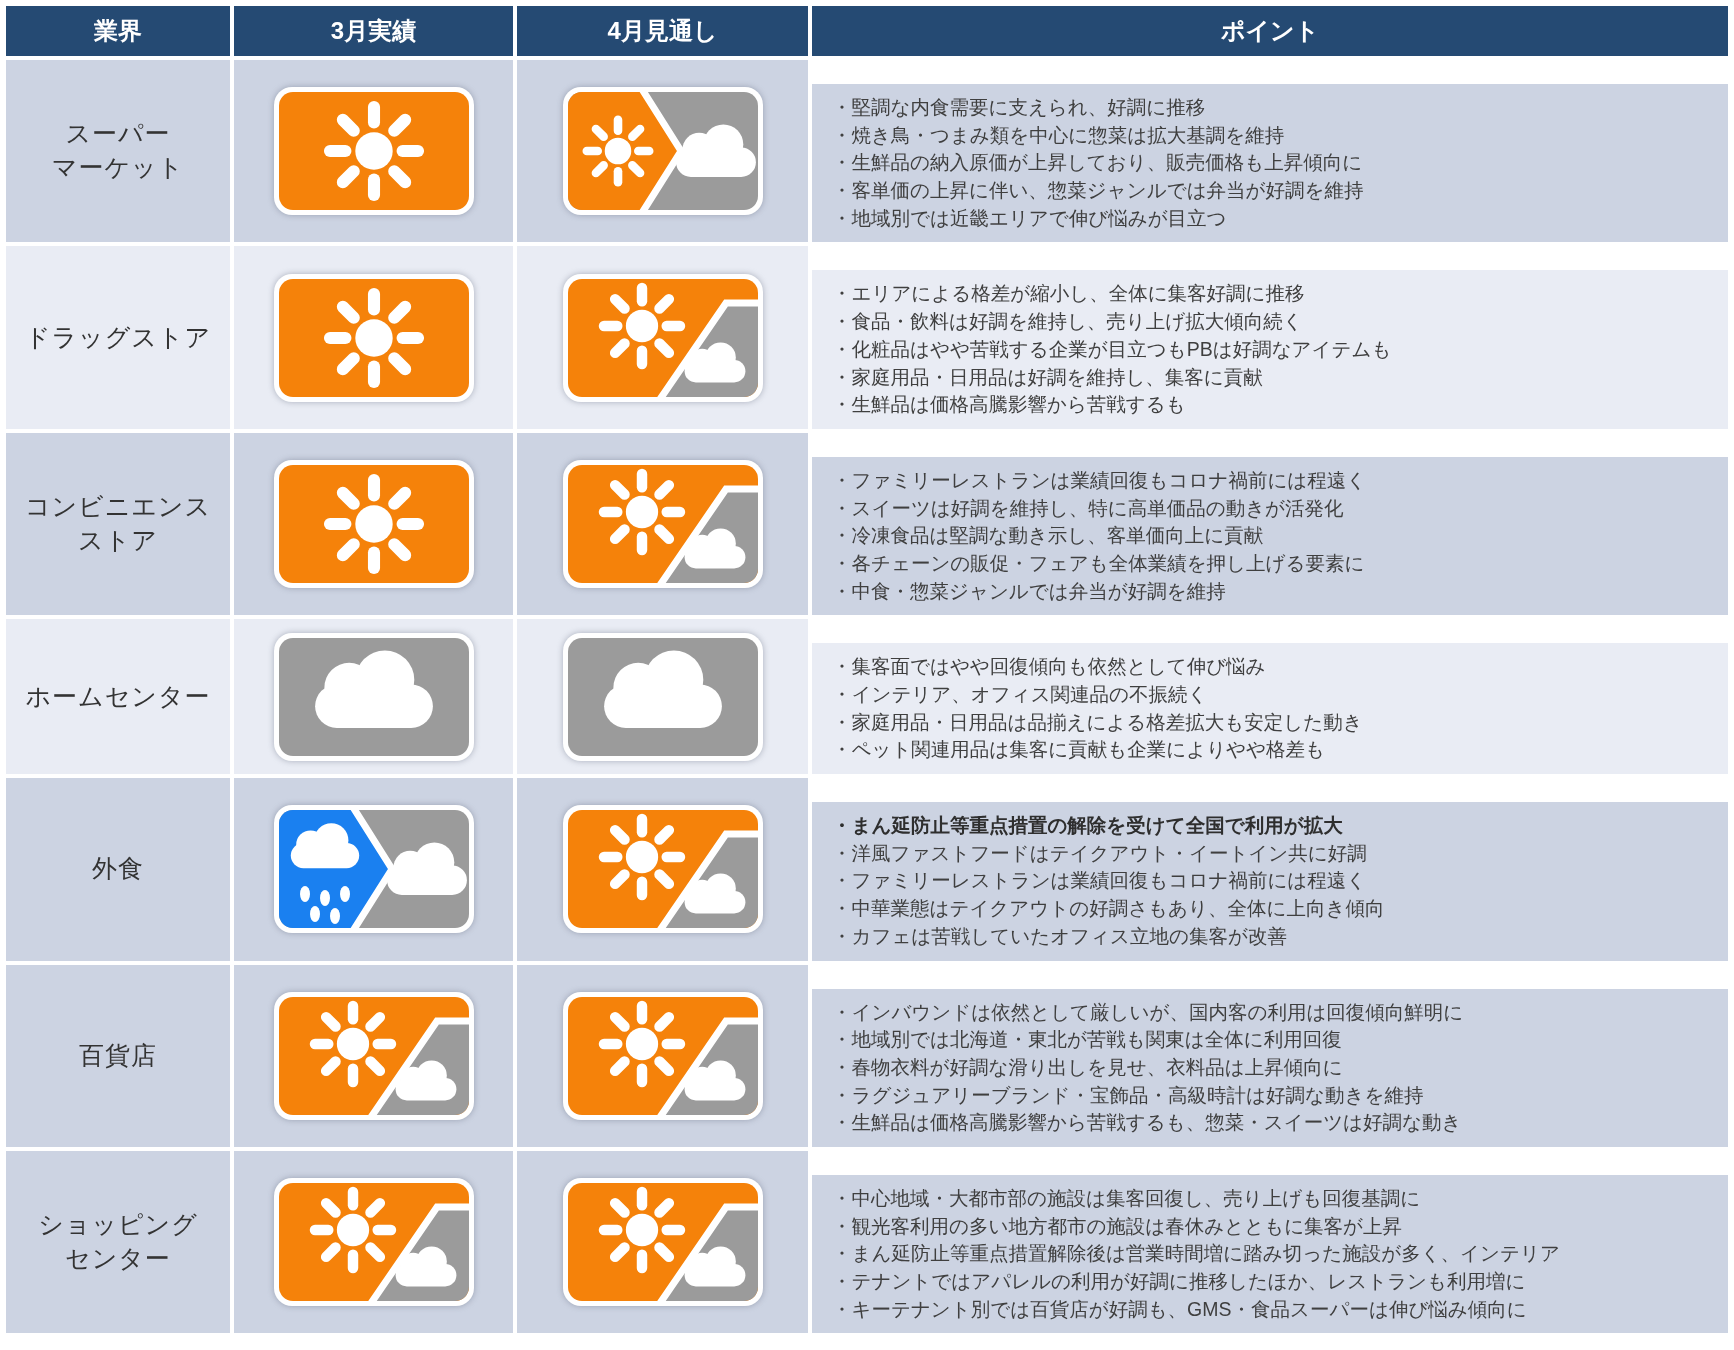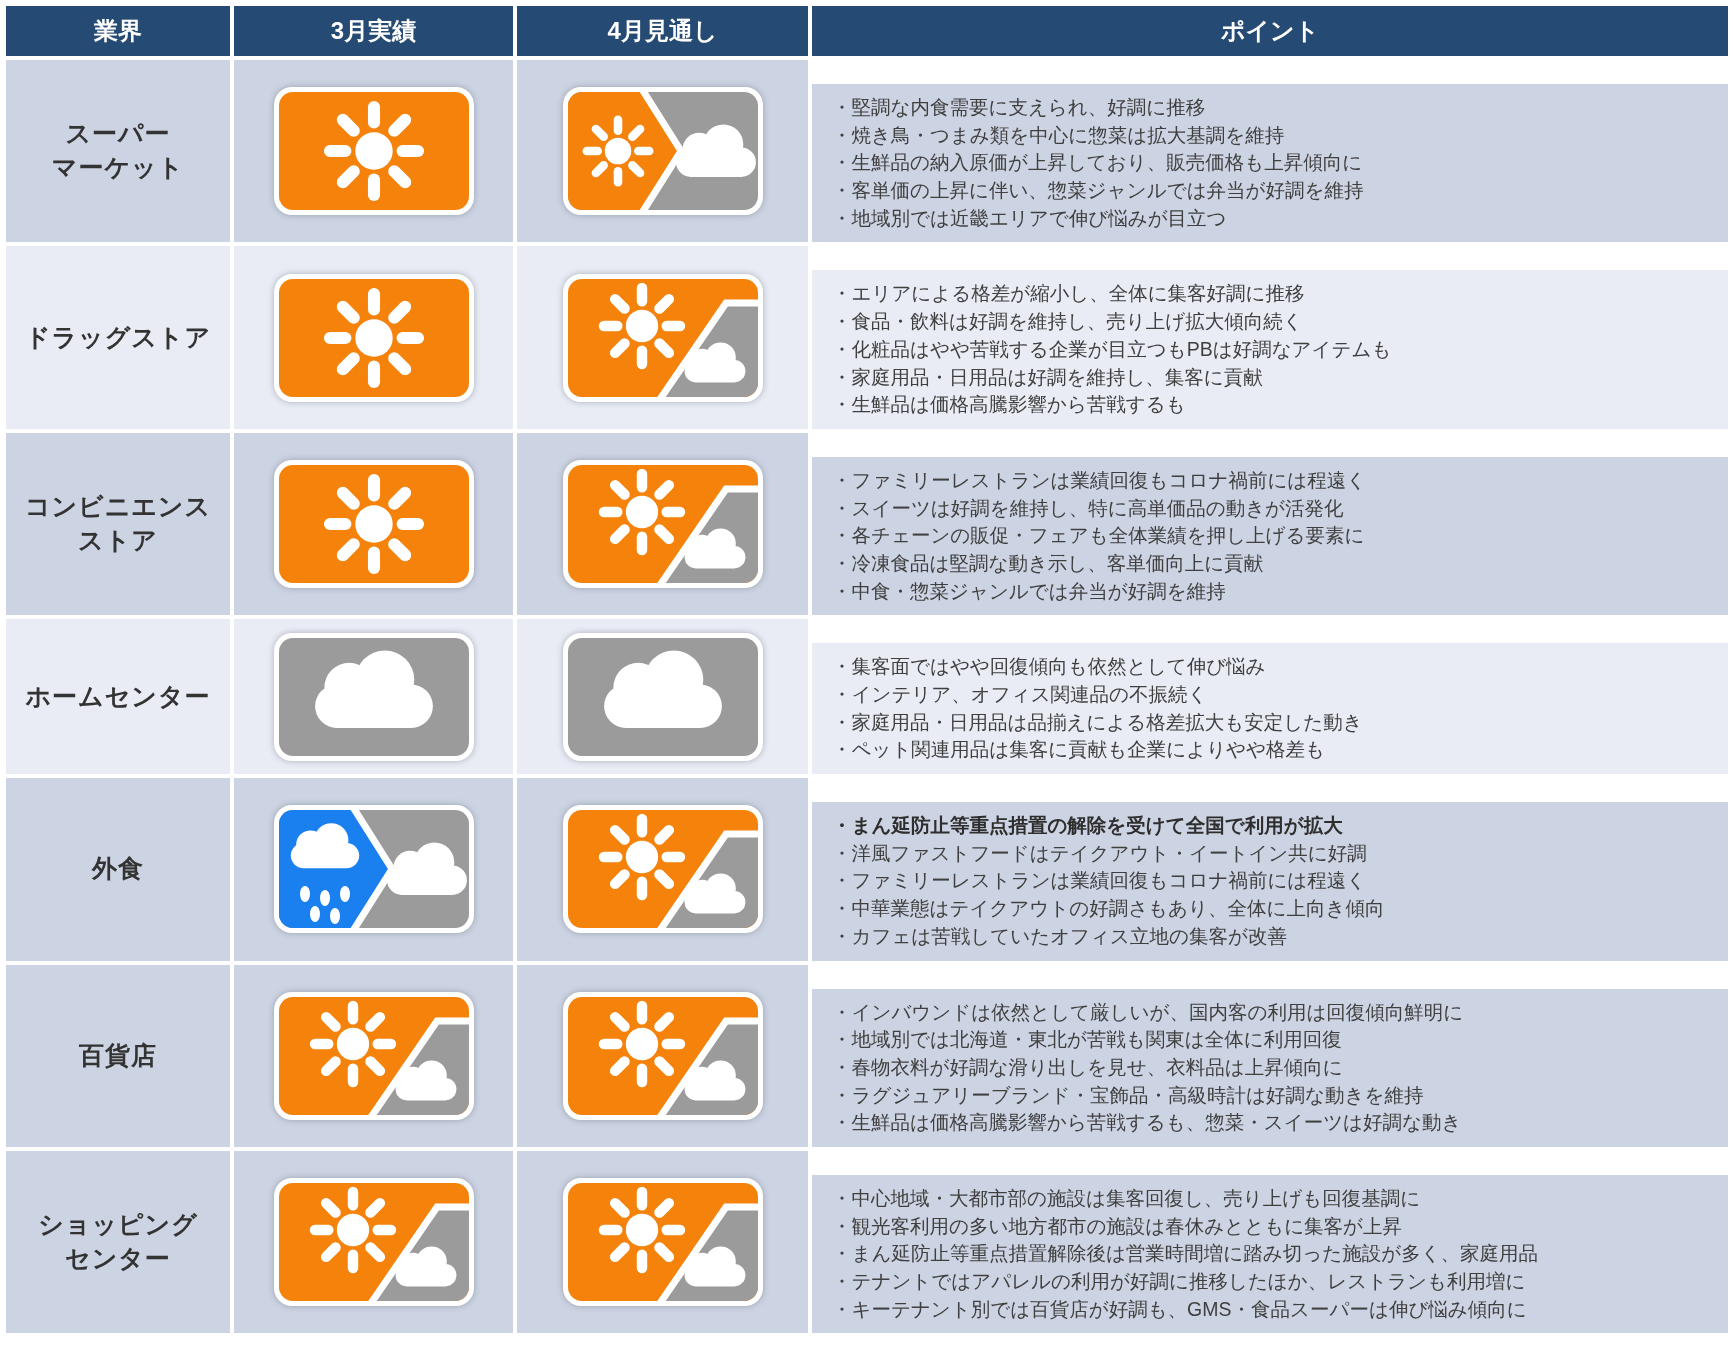--- a/index.html
+++ b/index.html
@@ -6,21 +6,21 @@
   body{width:1734px;height:1350px;overflow:hidden;
        font-family:"Liberation Sans","DejaVu Sans",sans-serif;}
   #grid{box-sizing:border-box;width:1734px;height:1036px;padding:6px;
         display:grid;grid-template-columns:224px 279px 291px 1fr;
         grid-template-rows:50px repeat(7,1fr);gap:4px;background:#ffffff;}
   .hcell{background:var(--header-bg,#254a73);color:var(--header-text,#fff);
          font-weight:bold;font-size:24px;display:flex;align-items:center;justify-content:center;}
   .cell{display:flex;align-items:center;justify-content:center;}
   .dark{background:var(--row-dark,#ccd3e2);}
   .light{background:var(--row-light,#e9ecf4);}
-  .ind-label{font-size:25px;font-weight:bold;color:#333333;text-align:center;
+  .ind-label{font-size:25px;font-weight:normal;color:#333333;text-align:center;
              white-space:pre-line;line-height:1.35;letter-spacing:1px;}
   .c-points{flex-direction:column;align-items:flex-start;justify-content:center;
             padding:10px 16px 10px 20px;box-sizing:border-box;margin-top:24px;}
   .point{font-size:19.5px;color:var(--text,#3f3f3f);line-height:1.42;}
   .point.bold{font-weight:bold;color:#2e2e2e;}
   .iconwrap{line-height:0;}
   .wicon{filter:drop-shadow(0 0 3px rgba(90,100,120,.45));}
 </style>
 </head>
 <body>
@@ -213,22 +213,22 @@
       <circle cx="-16" cy="-8" r="16"></circle>
               <circle cx="7" cy="-13" r="19"></circle>
       <rect x="-38" y="-10" width="76" height="28" rx="14"></rect>
             </g>
           </g>
         </svg></div>
     </div>
     <div class="cell c-points dark">
       <div class="point">・ファミリーレストランは業績回復もコロナ禍前には程遠く</div>
       <div class="point">・スイーツは好調を維持し、特に高単価品の動きが活発化</div>
+      <div class="point">・冷凍食品は堅調な動き示し、客単価向上に貢献</div>
       <div class="point">・各チェーンの販促・フェアも全体業績を押し上げる要素に</div>
-      <div class="point">・冷凍食品は堅調な動き示し、客単価向上に貢献</div>
       <div class="point">・中食・惣菜ジャンルでは弁当が好調を維持</div>
     </div>
     <div class="cell light">
       <div class="ind-label">ホームセンター</div>
     </div>
     <div class="cell light">
       <div class="iconwrap"><svg class="wicon" width="200" height="128" viewBox="0 0 200 128">
     <defs>
             <clipPath id="clip7">
               <rect x="0" y="0" width="190" height="118" rx="14"></rect>
@@ -470,17 +470,17 @@
       <circle cx="-16" cy="-8" r="16"></circle>
               <circle cx="7" cy="-13" r="19"></circle>
       <rect x="-38" y="-10" width="76" height="28" rx="14"></rect>
             </g>
           </g>
         </svg></div>
     </div>
     <div class="cell c-points dark">
       <div class="point">・中心地域・大都市部の施設は集客回復し、売り上げも回復基調に</div>
       <div class="point">・観光客利用の多い地方都市の施設は春休みとともに集客が上昇</div>
-      <div class="point">・まん延防止等重点措置解除後は営業時間増に踏み切った施設が多く、家庭用品</div>
+      <div class="point">・まん延防止等重点措置解除後は営業時間増に踏み切った施設が多く、インテリア</div>
       <div class="point">・テナントではアパレルの利用が好調に推移したほか、レストランも利用増に</div>
       <div class="point">・キーテナント別では百貨店が好調も、GMS・食品スーパーは伸び悩み傾向に</div>
     </div>
   </div>
 
 </body></html>

